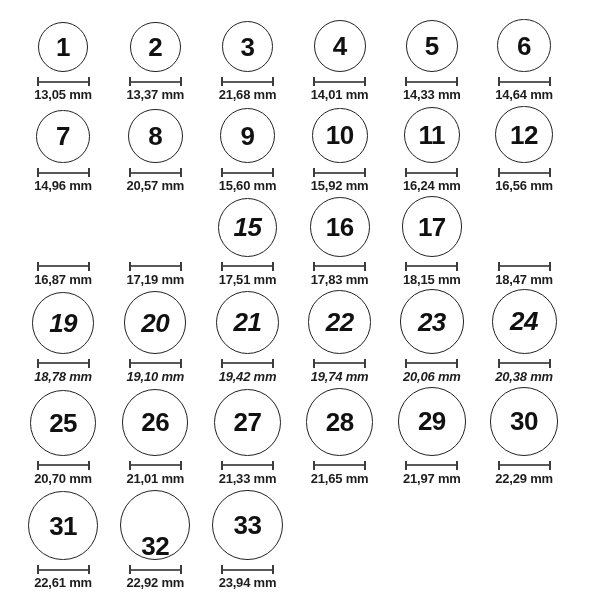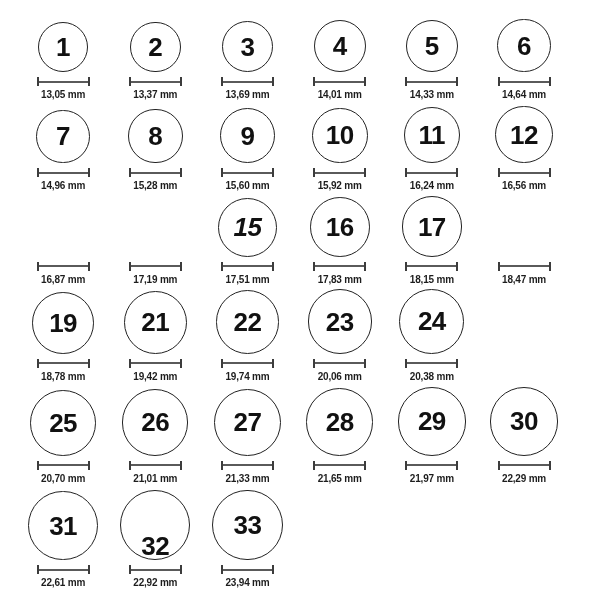--- a/index.html
+++ b/index.html
@@ -15,21 +15,21 @@
     padding-left: 17px;
     box-sizing: border-box;
   }
   .row {
     display: flex;
     align-items: flex-end;
   }
   .row-1 { margin-top: 19px; }
   .row-2 { margin-top: 4px; }
   .row-3 { margin-top: 3px; }
-  .row-4 { margin-top: 2px; }
+  .row-4 { margin-top: 2px; font-style: italic; }
   .row-5 { margin-top: 3px; }
   .row-6 { margin-top: 4px; }
   .cell {
     width: 92.2px;
     display: flex;
     flex-direction: column;
     align-items: center;
     justify-content: flex-end;
   }
   .circle {
@@ -62,21 +62,21 @@
     position: absolute;
     left: 0;
     right: 0;
     top: 50%;
     height: 2px;
     margin-top: -1px;
     background: #5a5a5a;
   }
   .mm {
     margin-top: 2px;
-    font-size: 10px;
+    font-size: 13px;
     line-height: 14px;
     font-weight: 700;
     color: #1d1d1d;
     letter-spacing: -0.2px;
     white-space: nowrap;
   }
 </style>
 </head>
 <body>
 
@@ -95,21 +95,21 @@
       <span class="num">2</span>
     </div>
     <div class="mline"></div>
     <div class="mm">13,37 mm</div>
   </div>
         <div class="cell">
     <div class="circle" style="width: 51.3px; height: 51.3px;">
       <span class="num">3</span>
     </div>
     <div class="mline"></div>
-    <div class="mm">13,69 mm</div>
+    <div class="mm">21,68 mm</div>
   </div>
         <div class="cell">
     <div class="circle" style="width: 51.95px; height: 51.95px;">
       <span class="num">4</span>
     </div>
     <div class="mline"></div>
     <div class="mm">14,01 mm</div>
   </div>
         <div class="cell">
     <div class="circle" style="width: 52.6px; height: 52.6px;">
@@ -132,21 +132,21 @@
       <span class="num">7</span>
     </div>
     <div class="mline"></div>
     <div class="mm">14,96 mm</div>
   </div>
         <div class="cell">
     <div class="circle" style="width: 54.55px; height: 54.55px;">
       <span class="num">8</span>
     </div>
     <div class="mline"></div>
-    <div class="mm">15,28 mm</div>
+    <div class="mm">20,57 mm</div>
   </div>
         <div class="cell">
     <div class="circle" style="width: 55.2px; height: 55.2px;">
       <span class="num">9</span>
     </div>
     <div class="mline"></div>
     <div class="mm">15,60 mm</div>
   </div>
         <div class="cell">
     <div class="circle" style="width: 55.85px; height: 55.85px;">
@@ -205,20 +205,27 @@
     <div class="mm">18,47 mm</div>
   </div>
       </div>
       <div class="row row-4">
         <div class="cell">
     <div class="circle" style="width: 61.7px; height: 61.7px;">
       <span class="num">19</span>
     </div>
     <div class="mline"></div>
     <div class="mm">18,78 mm</div>
+  </div>
+        <div class="cell">
+    <div class="circle" style="width: 62.35px; height: 62.35px;">
+      <span class="num">20</span>
+    </div>
+    <div class="mline"></div>
+    <div class="mm">19,10 mm</div>
   </div>
         <div class="cell">
     <div class="circle" style="width: 63px; height: 63px;">
       <span class="num">21</span>
     </div>
     <div class="mline"></div>
     <div class="mm">19,42 mm</div>
   </div>
         <div class="cell">
     <div class="circle" style="width: 63.65px; height: 63.65px;">

